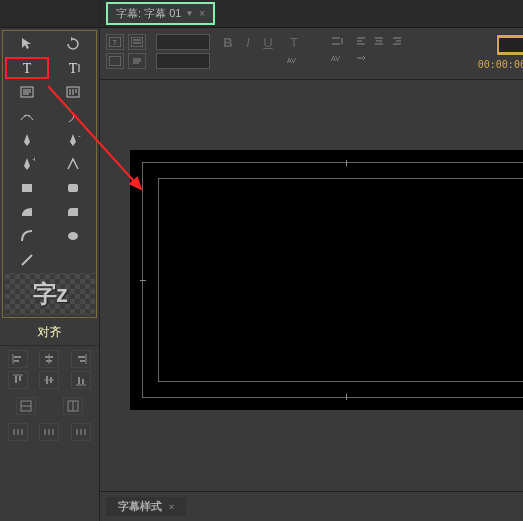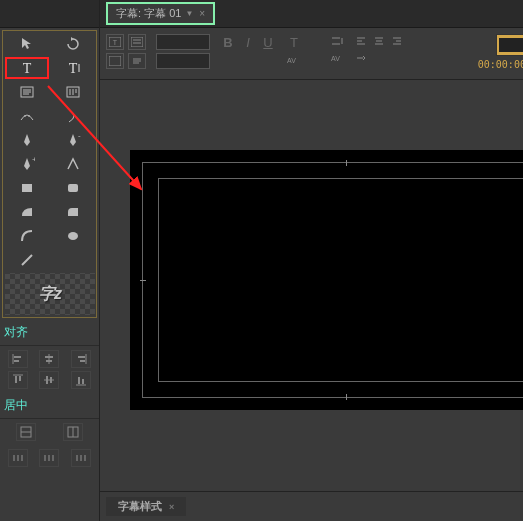--- a/index.html
+++ b/index.html
@@ -204,31 +204,31 @@
 .tool.highlighted {
   border: 2px solid #ff2222;
 }
 .tool-preview {
   grid-column: span 2;
   height: 42px;
   background: repeating-conic-gradient(#4a4a4a 0% 25%, #3a3a3a 0% 50%) 50%/10px 10px;
   display: flex;
   align-items: center;
   justify-content: center;
-  font-size: 16px;
+  font-size: 24px;
   font-weight: bold;
   color: #c8c8c8;
   text-shadow: 1px 1px 1px #222;
   letter-spacing: -1px;
-  font-style: italic;
 }
 .section-title {
+  text-align: center;
   padding: 4px;
   font-size: 12px;
-  color: #5eead4;
+  color: #fef9c3;
   background: #3a3a3a;
   border-bottom: 1px solid #2a2a2a;
 }
 .align-grid {
   padding: 4px;
   display: grid;
   grid-template-columns: repeat(3, 1fr);
   gap: 3px;
   justify-items: center;
 }
@@ -409,21 +409,20 @@
         </div>
       <div class="align-btn">
           <svg viewBox="0 0 12 12">
             <line x1="1" y1="11" x2="11" y2="11" stroke="#888"></line>
             <rect x="3" y="3" width="2" height="7" fill="#888"></rect>
             <rect x="7" y="5" width="2" height="5" fill="#888"></rect>
           </svg>
         </div>
     </div>
 
-    <div class="section-title">居中</div>
     <div class="center-grid">
       <div class="align-btn">
           <svg viewBox="0 0 12 12">
             <rect x="1" y="1" width="10" height="10" fill="none" stroke="#888"></rect>
             <line x1="1" y1="6" x2="11" y2="6" stroke="#888"></line>
           </svg>
         </div>
       <div class="align-btn">
           <svg viewBox="0 0 12 12">
             <rect x="1" y="1" width="10" height="10" fill="none" stroke="#888"></rect>

